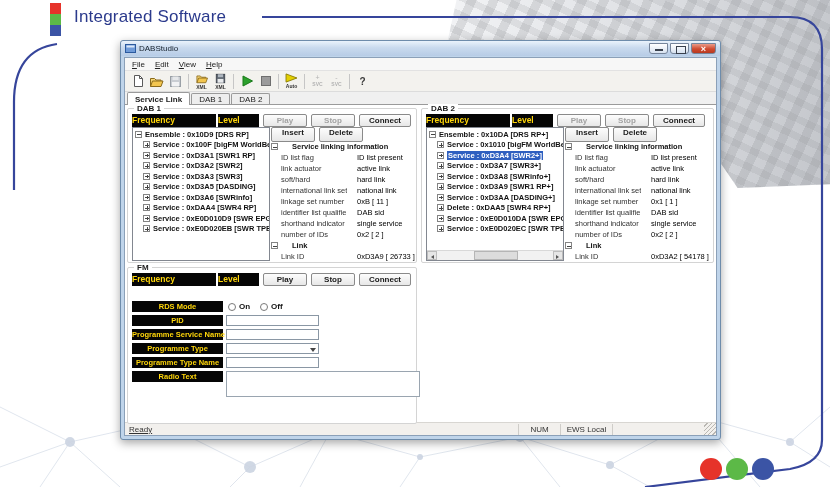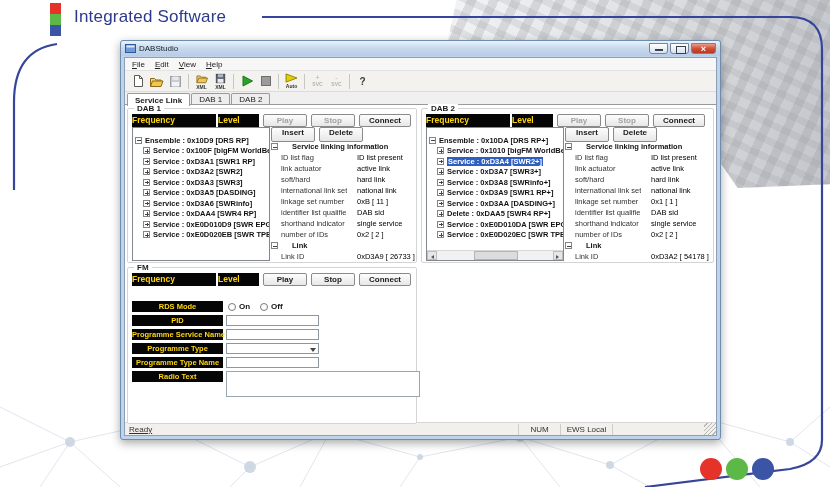--- a/index.html
+++ b/index.html
@@ -48,21 +48,21 @@
   .menu-item::first-letter { text-decoration:underline; }
 
   .toolbar { height:21px; background:#f3f2ee; border-bottom:1px solid #dcdcdc; display:flex; align-items:center; padding-left:3px; }
   .tbtn { height:19px; min-width:19px; display:flex; flex-direction:column; align-items:center; justify-content:center; border-radius:2px; }
   .tsep { width:1px; height:15px; background:#c6c6c6; margin:0 3px; }
   .tlbl { font-size:5px; font-weight:bold; color:#333; line-height:5px; margin-top:1px; }
   .svcbtn { display:flex; flex-direction:column; align-items:center; color:#b3b3b3; }
   .svcbtn .s1 { font-size:7px; line-height:6px; }
   .helpbtn { font-size:10px; font-weight:bold; color:#3a3a3a; padding:0 4px; }
 
-  .tabstrip { height:13px; background:#f0f0f0; border-bottom:1px solid #9a9a9a; display:flex; align-items:center; padding-left:2px; }
+  .tabstrip { height:13px; background:#f0f0f0; border-bottom:1px solid #9a9a9a; display:flex; align-items:flex-end; padding-left:2px; }
   .tab { font-size:8px; color:#222; padding:1px 7px 1px; background:#eeeeee; border:1px solid #9a9a9a; border-bottom:none;
          border-radius:2px 2px 0 0; margin-right:1px; height:11px; line-height:9px; }
   .tab.active { background:#ffffff; font-weight:bold; position:relative; top:1px; height:13px; line-height:11px; z-index:1; }
 
   .client { flex:1; background:#ffffff; position:relative; }
 
   .statusbar { height:13px; background:#f2f0ed; border-top:1px solid #d8d6d2; display:flex; align-items:center; font-size:8px; color:#333; }
   .smsg { flex:1; padding-left:4px;text-decoration:underline; }
   .spane { border-left:1px solid #cfcdc9; height:11px; line-height:11px; text-align:center; }
   .spane.num { width:42px; }
@@ -81,21 +81,21 @@
 
   .blackbtn { position:absolute; height:13px; line-height:13px; background:#050505; color:#ffd60a;
               font-size:8.5px; font-weight:bold; text-align:left; }
   .btn { position:absolute; height:13px; line-height:11px; font-size:8px; font-weight:bold; color:#1a1a1a; text-align:center;
          border:1px solid #8a8a8a; border-radius:2px; background:linear-gradient(#fdfdfd,#e7e7e7); }
   .btn.disabled { color:#a2a2a2; }
   .btn.small { height:15px; line-height:10px; }
 
   
   .tree { position:absolute; left:4px; top:18px; width:138px; height:134px; background:#fff;
-          border:1px solid #828790; overflow:hidden; padding-top:7px; }
+          border:1px solid #828790; overflow:hidden; padding-top:1px; }
   .titem { display:flex; align-items:center; height:10.5px; white-space:nowrap; padding-left:2px; }
   .titem.child { padding-left:10px; }
   .tlabel { font-size:7.5px; font-weight:bold; color:#111; }
   .titem.sel .tlabel { background:#2e5fc0; color:#fff; padding:0 1px; }
   .twisty { display:inline-block; width:7px; height:7px; border:1px solid #848484; background:#fff;
             margin-right:3px; position:relative; flex:none; }
   .twisty::before { content:""; position:absolute; left:1px; top:2.5px; width:3.5px; height:1px; background:#444; }
   .twisty.plus::after { content:""; position:absolute; left:2.5px; top:1px; width:1px; height:3.5px; background:#444; }
 
   .hscroll { position:absolute; left:0; right:0; bottom:0; height:10px; background:#f1f1f1; border-top:1px solid #d8d8d8; display:flex; }

